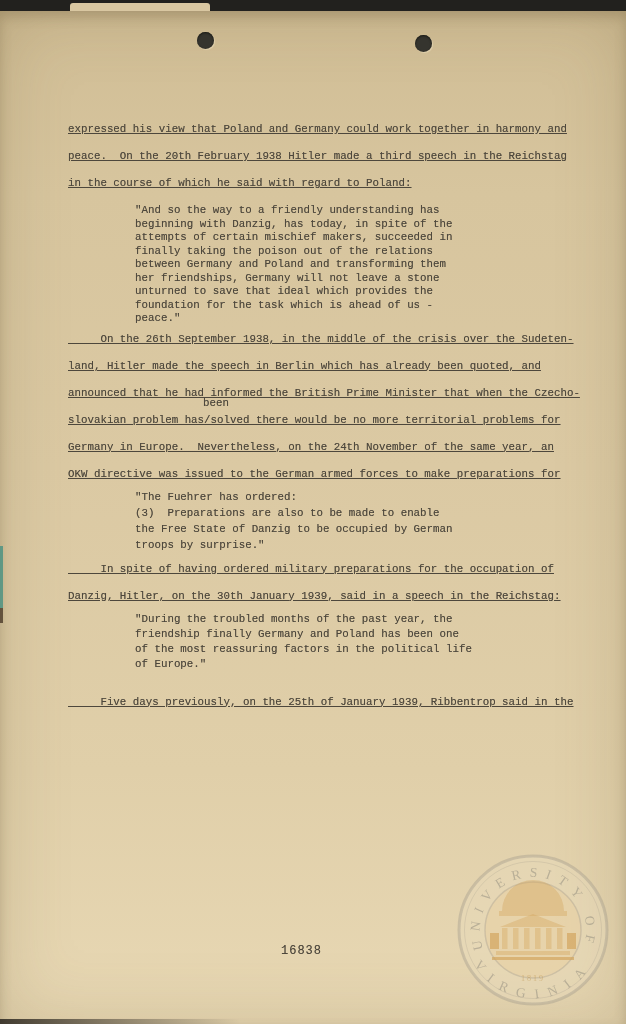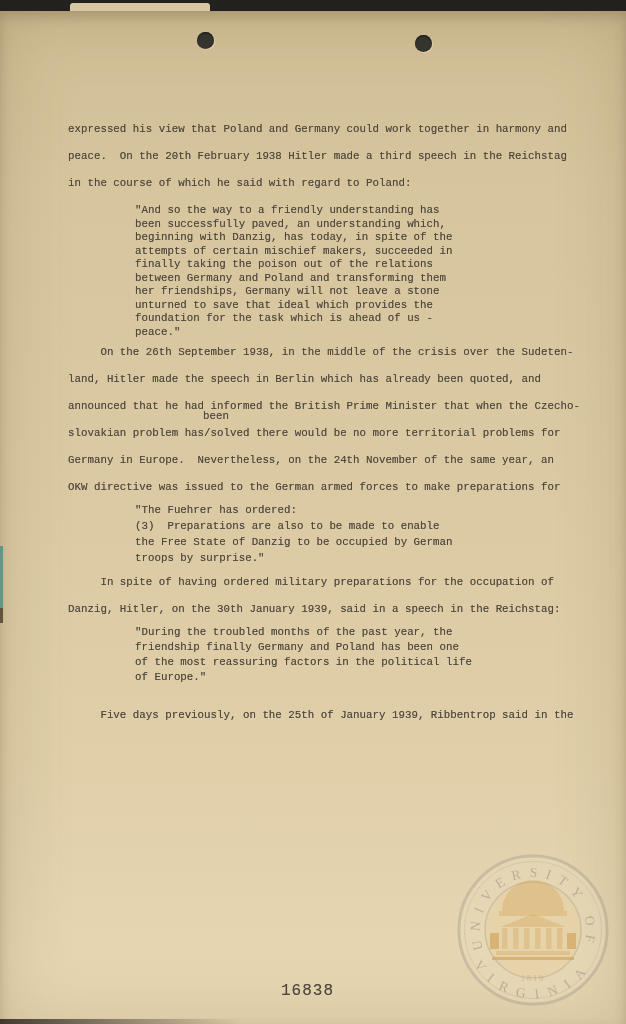--- a/index.html
+++ b/index.html
@@ -27,38 +27,38 @@
   }
   .hole-1{left:197px;top:21px;}
   .hole-2{left:415px;top:24px;}
   .text-block{
     position:absolute;top:105px;left:68px;width:540px;
     color:var(--ink,#4d473c);
     font-size:10.8px;
     text-shadow:0 0 .6px rgba(77,71,60,.55);
   }
   .tline{white-space:pre;}
-  .para.body .tline{line-height:27px;}
+  .para.body .tline{line-height:27px;text-decoration:underline;}
   .para.quote{margin-left:67px;}
   .q1 .tline{line-height:13.5px;}
   .q1{margin-top:5px;padding-top:2px;}
   .q2 .tline{line-height:16px;}
   .q2{padding-top:1px;}
   .q3 .tline{line-height:15px;}
   .q3{padding-top:2px;}
   .p3{margin-top:3px;}
   .p4{margin-top:17px;}
   .para.rel{position:relative;}
   .insertion{
     position:absolute;top:71px;left:135px;
     font-size:10.8px;line-height:12px;white-space:pre;
   }
   .page-number{
-    position:absolute;top:971px;left:281px;
-    color:var(--ink,#4d473c);font-size:16px;letter-spacing:1px;
+    position:absolute;top:933px;left:281px;
+    color:var(--ink,#4d473c);font-size:12px;letter-spacing:1px;
     text-shadow:0 0 .6px rgba(77,71,60,.5);
   }
   .watermark{position:absolute;left:438px;top:830px;opacity:.85;}
   .edge-teal{
     position:absolute;left:0;top:535px;width:3px;height:62px;
     background:var(--edge-teal,#4e9383);opacity:.85;
   }
   .edge-dark{
     position:absolute;left:0;top:597px;width:3px;height:15px;
     background:#4a3a28;opacity:.8;
@@ -80,21 +80,20 @@
 
     <div class="text-block">
       <div class="para body">
           <div class="tline">expressed his view that Poland and Germany could work together in harmony and</div>
           <div class="tline">peace.  On the 20th February 1938 Hitler made a third speech in the Reichstag</div>
           <div class="tline">in the course of which he said with regard to Poland:</div>
         </div>
 
       <div class="para quote q1">
           <div class="tline">"And so the way to a friendly understanding has</div>
-          <div class="tline">been successfully paved, an understanding which,</div>
           <div class="tline">beginning with Danzig, has today, in spite of the</div>
           <div class="tline">attempts of certain mischief makers, succeeded in</div>
           <div class="tline">finally taking the poison out of the relations</div>
           <div class="tline">between Germany and Poland and transforming them</div>
           <div class="tline">her friendships, Germany will not leave a stone</div>
           <div class="tline">unturned to save that ideal which provides the</div>
           <div class="tline">foundation for the task which is ahead of us -</div>
           <div class="tline">peace."</div>
         </div>
 

